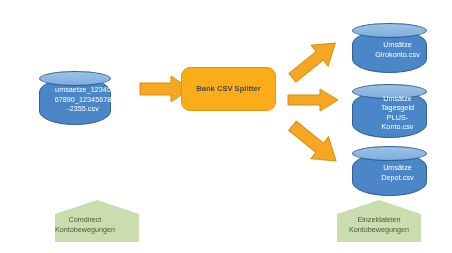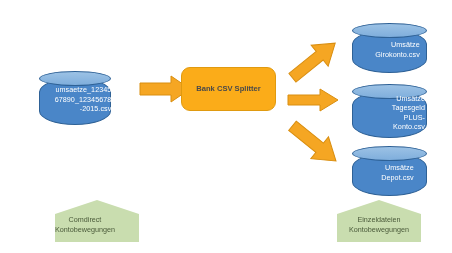--- a/index.html
+++ b/index.html
@@ -51,21 +51,21 @@
     right: 2px;
     top: 7px;
     bottom: 4px;
     display: flex;
     flex-direction: column;
     align-items: center;
     justify-content: center;
     color: #ffffff;
     font-size: 7.2px;
     line-height: 9.4px;
-    text-align: right;
+    text-align: center;
     white-space: pre-line;
     letter-spacing: 0.05px;
     margin-left: 16px;
   }
 
   
   .procbox {
     position: absolute;
     background: #FBAC19;
     border: 1px solid #E09A10;
@@ -116,21 +116,21 @@
 </head>
 <body>
 
 <div id="canvas">
 
   <div class="cyl" style="left:39px; top:71px; width:72px; height:54px;">
     <div class="cyl-body"></div>
     <div class="cyl-top"></div>
     <div class="cyl-label">umsaetze_12345
 67890_12345678
--2015.csv</div>
+-2355.csv</div>
   </div>
 
   <div class="arrow" style="left:140px; top:76px; width:50px; height:26px;">
     <svg width="50" height="26" viewBox="0 0 50 26">
       <polygon points="0,7 31,7 31,0 50,13 31,26 31,19 0,19" fill="#F5A623" stroke="#D98E10" stroke-width="1"></polygon>
     </svg>
   </div>
 
   <div class="procbox" style="left:181px; top:67px; width:95px; height:44px;">
     <div class="proc-label">Bank CSV Splitter</div>

